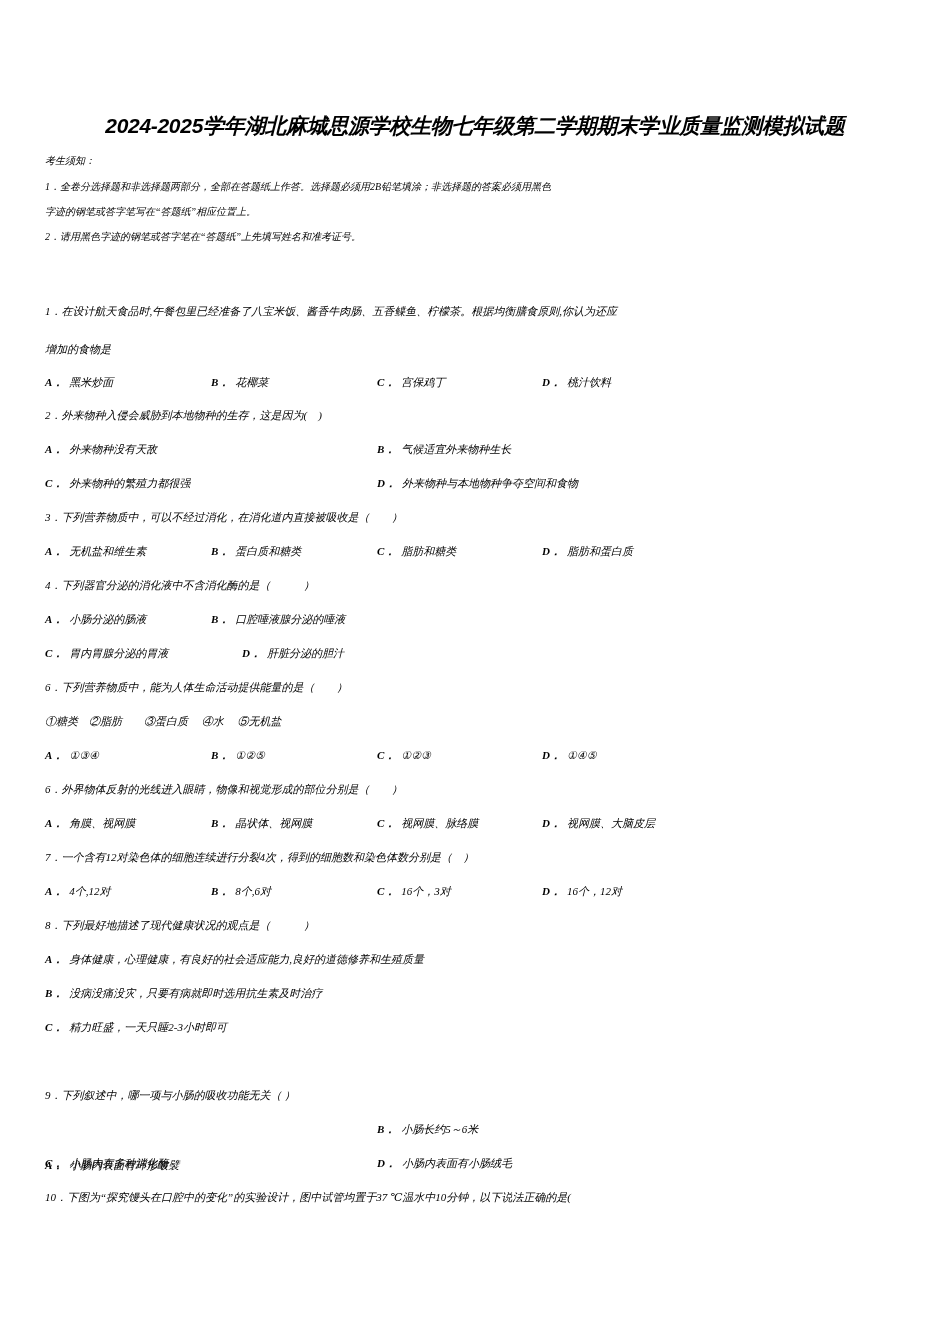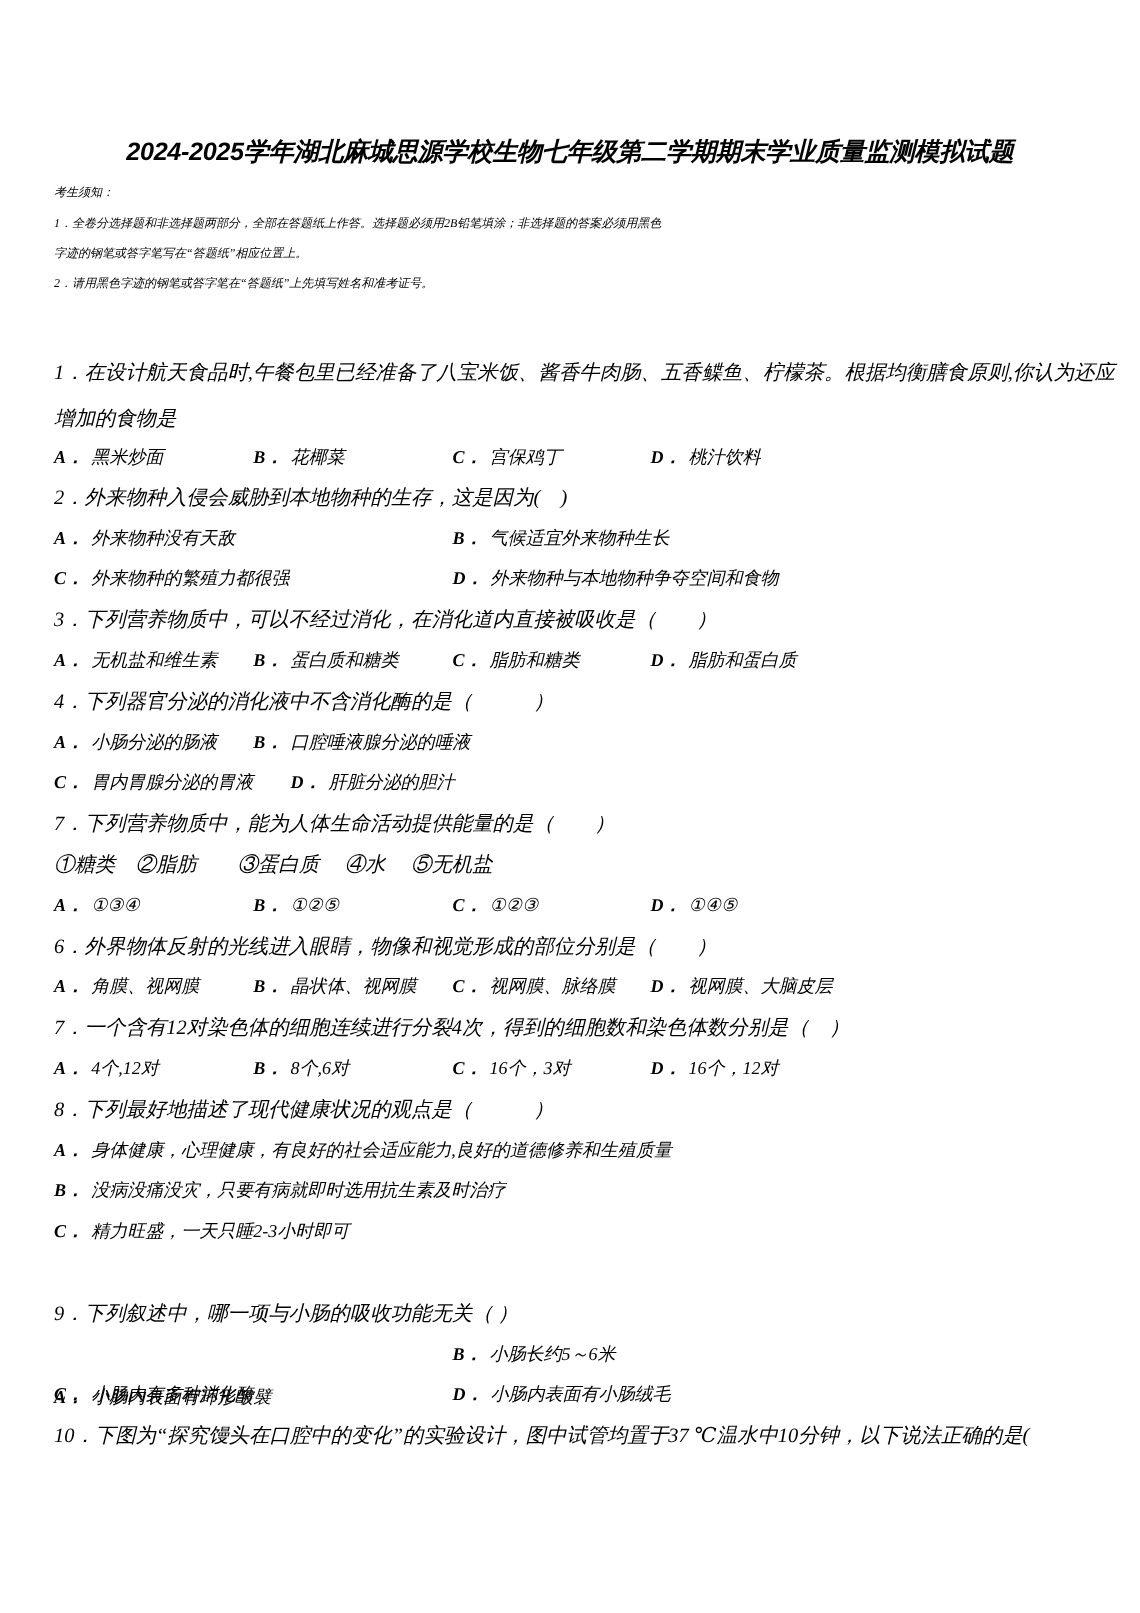--- a/index.html
+++ b/index.html
@@ -2,23 +2,23 @@
 <html><head>
 <meta charset="utf-8">
 <style>
   html, body { margin: 0; padding: 0; background: #ffffff; }
   body { width: 950px; height: 1344px; position: relative; overflow: hidden;
          font-family: "Liberation Serif", "DejaVu Serif", serif; color: #000; }
   .page { position: absolute; left: 0; top: 0; width: 950px; height: 1344px; font-style: italic; }
   .title { position: absolute; left: 0; width: 950px; top: 112px; text-align: center;
            font-family: "Liberation Sans", "DejaVu Sans", sans-serif; font-weight: bold;
            font-size: 21px; letter-spacing: -0.3px; }
-  .line { position: absolute; left: 45px; font-size: 17px; white-space: nowrap; line-height: 20px; }
+  .line { position: absolute; left: 45px; font-size: 11px; white-space: nowrap; line-height: 20px; }
   .notice { font-size: 10px; }
-  .opt { position: absolute; font-size: 15px; white-space: nowrap; line-height: 20px; }
+  .opt { position: absolute; font-size: 11px; white-space: nowrap; line-height: 20px; }
   .lbl { font-weight: bold; margin-right: 6px; }
 </style>
 </head>
 <body>
 
 <div class="page">
 
   <div class="title">2024-2025学年湖北麻城思源学校生物七年级第二学期期末学业质量监测模拟试题</div>
 
   <div class="line notice" style="top:151px">考生须知：</div>
@@ -44,21 +44,21 @@
   <div class="opt" style="left:211px;top:541px"><span class="lbl">B．</span><span>蛋白质和糖类</span></div>
   <div class="opt" style="left:377px;top:541px"><span class="lbl">C．</span><span>脂肪和糖类</span></div>
   <div class="opt" style="left:542px;top:541px"><span class="lbl">D．</span><span>脂肪和蛋白质</span></div>
 
   <div class="line" style="top:575px">4．下列器官分泌的消化液中不含消化酶的是（　　　）</div>
   <div class="opt" style="left:45px;top:609px"><span class="lbl">A．</span><span>小肠分泌的肠液</span></div>
   <div class="opt" style="left:211px;top:609px"><span class="lbl">B．</span><span>口腔唾液腺分泌的唾液</span></div>
   <div class="opt" style="left:45px;top:643px"><span class="lbl">C．</span><span>胃内胃腺分泌的胃液</span></div>
   <div class="opt" style="left:242px;top:643px"><span class="lbl">D．</span><span>肝脏分泌的胆汁</span></div>
 
-  <div class="line" style="top:677px">7．下列营养物质中，能为人体生命活动提供能量的是（　　）</div>
+  <div class="line" style="top:677px">6．下列营养物质中，能为人体生命活动提供能量的是（　　）</div>
   <div class="line" style="top:711px">①糖类　②脂肪　　③蛋白质　 ④水　 ⑤无机盐</div>
   <div class="opt" style="left:45px;top:745px"><span class="lbl">A．</span><span>①③④</span></div>
   <div class="opt" style="left:211px;top:745px"><span class="lbl">B．</span><span>①②⑤</span></div>
   <div class="opt" style="left:377px;top:745px"><span class="lbl">C．</span><span>①②③</span></div>
   <div class="opt" style="left:542px;top:745px"><span class="lbl">D．</span><span>①④⑤</span></div>
 
   <div class="line" style="top:779px">6．外界物体反射的光线进入眼睛，物像和视觉形成的部位分别是（　　）</div>
   <div class="opt" style="left:45px;top:813px"><span class="lbl">A．</span><span>角膜、视网膜</span></div>
   <div class="opt" style="left:211px;top:813px"><span class="lbl">B．</span><span>晶状体、视网膜</span></div>
   <div class="opt" style="left:377px;top:813px"><span class="lbl">C．</span><span>视网膜、脉络膜</span></div>

